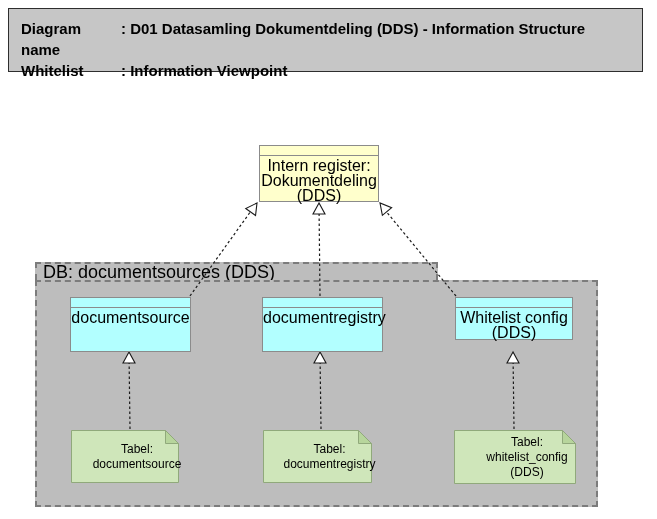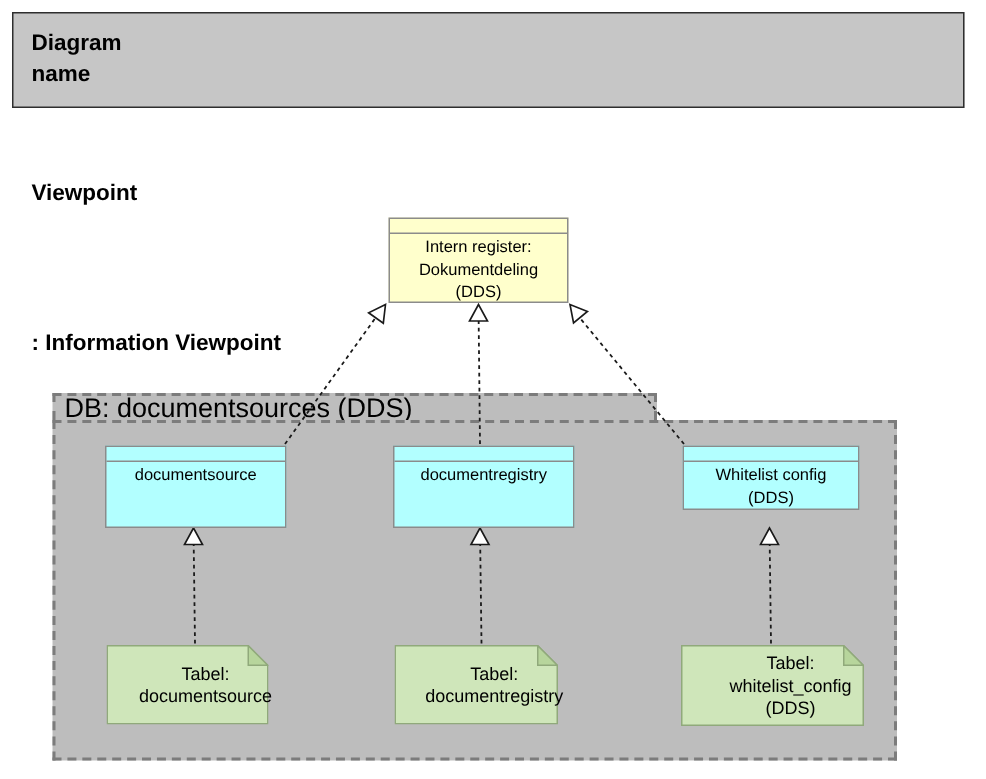--- a/index.html
+++ b/index.html
@@ -9,42 +9,42 @@
   }
   * { box-sizing:border-box; }
 
   
   .header {
     position:absolute; left:8px; top:8px; width:635px; height:64px;
     background:#c6c6c6; border:1px solid #2e2e2e;
     padding:9px 12px 0 12px;
     font-size:15px; font-weight:bold; line-height:21px;
   }
-  .hrow { display:flex;flex-direction:column; }
+  .hrow { display:flex; }
   .hlabel { width:100px; flex:0 0 100px; }
   .hvalue { white-space:pre; }
 
   
   .group-tab {
     position:absolute; left:35px; top:262px; width:403px; height:18px;
     background:#bdbdbd;
     border:2px dashed #7c7c7c; border-bottom:none;
     padding:1px 0 0 6px; font-size:18px; line-height:15px; z-index:1;
   }
   .group-body {
     position:absolute; left:35px; top:280px; width:563px; height:227px;
     background:#bdbdbd; border:2px dashed #7c7c7c; z-index:1;
   }
 
   
   .bobj { position:absolute; z-index:10; border:1px solid #8b8b8b; }
   .bobj .band { height:10px; border-bottom:1px solid #8b8b8b; }
   .bobj .blabel {
     text-align:center; padding-top:2px;
-    font-size:11px; line-height:15px; white-space:pre-line;
+    font-size:16px; line-height:15px; white-space:pre-line;
   }
   .yellow { background:#ffffcc; }
   .cyan   { background:#b2ffff; }
 
   #n-intern      { left:259px; top:145px; width:120px; height:57px; }
   #n-docsource   { left:70px;  top:297px; width:121px; height:55px; }
   #n-docregistry { left:262px; top:297px; width:121px; height:55px; }
   #n-whitelist   { left:455px; top:297px; width:118px; height:43px; }
 
   
@@ -64,23 +64,24 @@
   .head { fill:#ffffff; stroke:#1a1a1a; stroke-width:1.1; }
 </style>
 </head>
 <body>
 
 <div class="page">
 
   <div class="header">
     <div class="hrow">
       <span class="hlabel">Diagram name</span>
+      <span class="hvalue">: D01 Datasamling Dokumentdeling (DDS) - Information Structure</span>
     </div>
     <div class="hrow">
-      <span class="hlabel">Viewpoint</span>
+      <span class="hlabel">Whitelist</span>
       <span class="hvalue">: Information Viewpoint</span>
     </div>
   </div>
 
   <div class="group-tab">
     <span>DB: documentsources (DDS)</span>
   </div>
   <div class="group-body"></div>
 
   <svg class="overlay" width="657" height="519">

